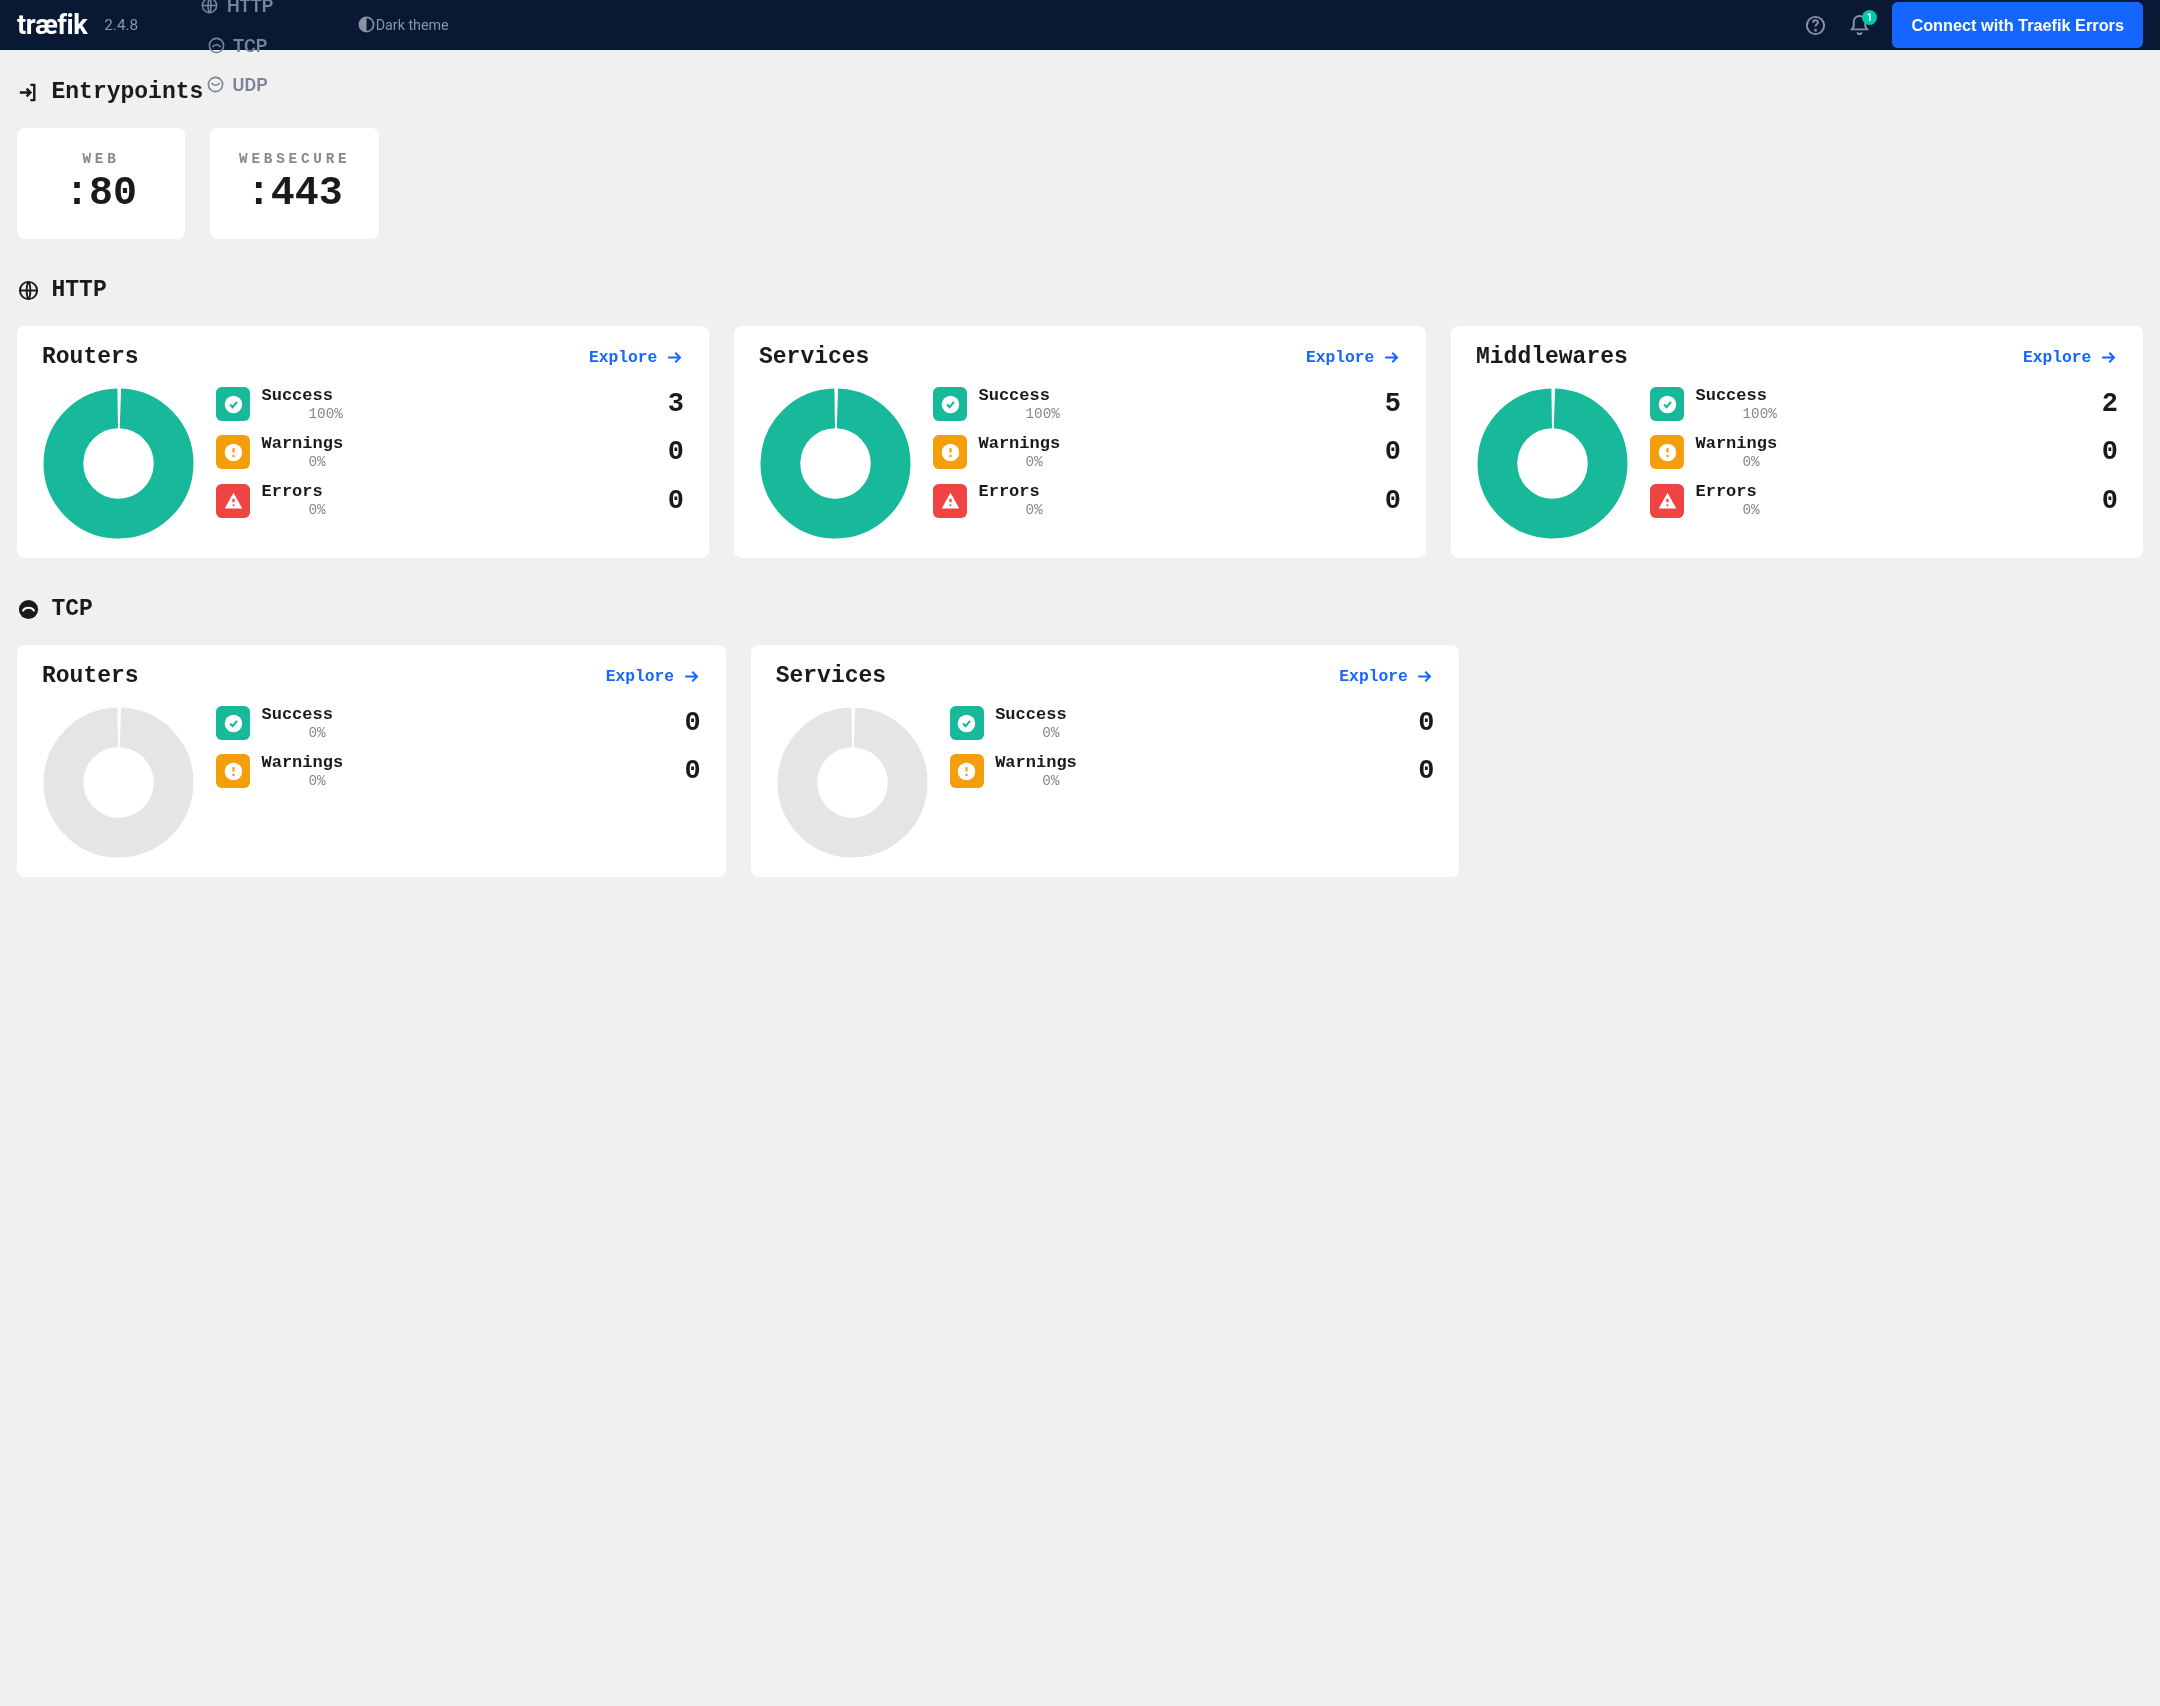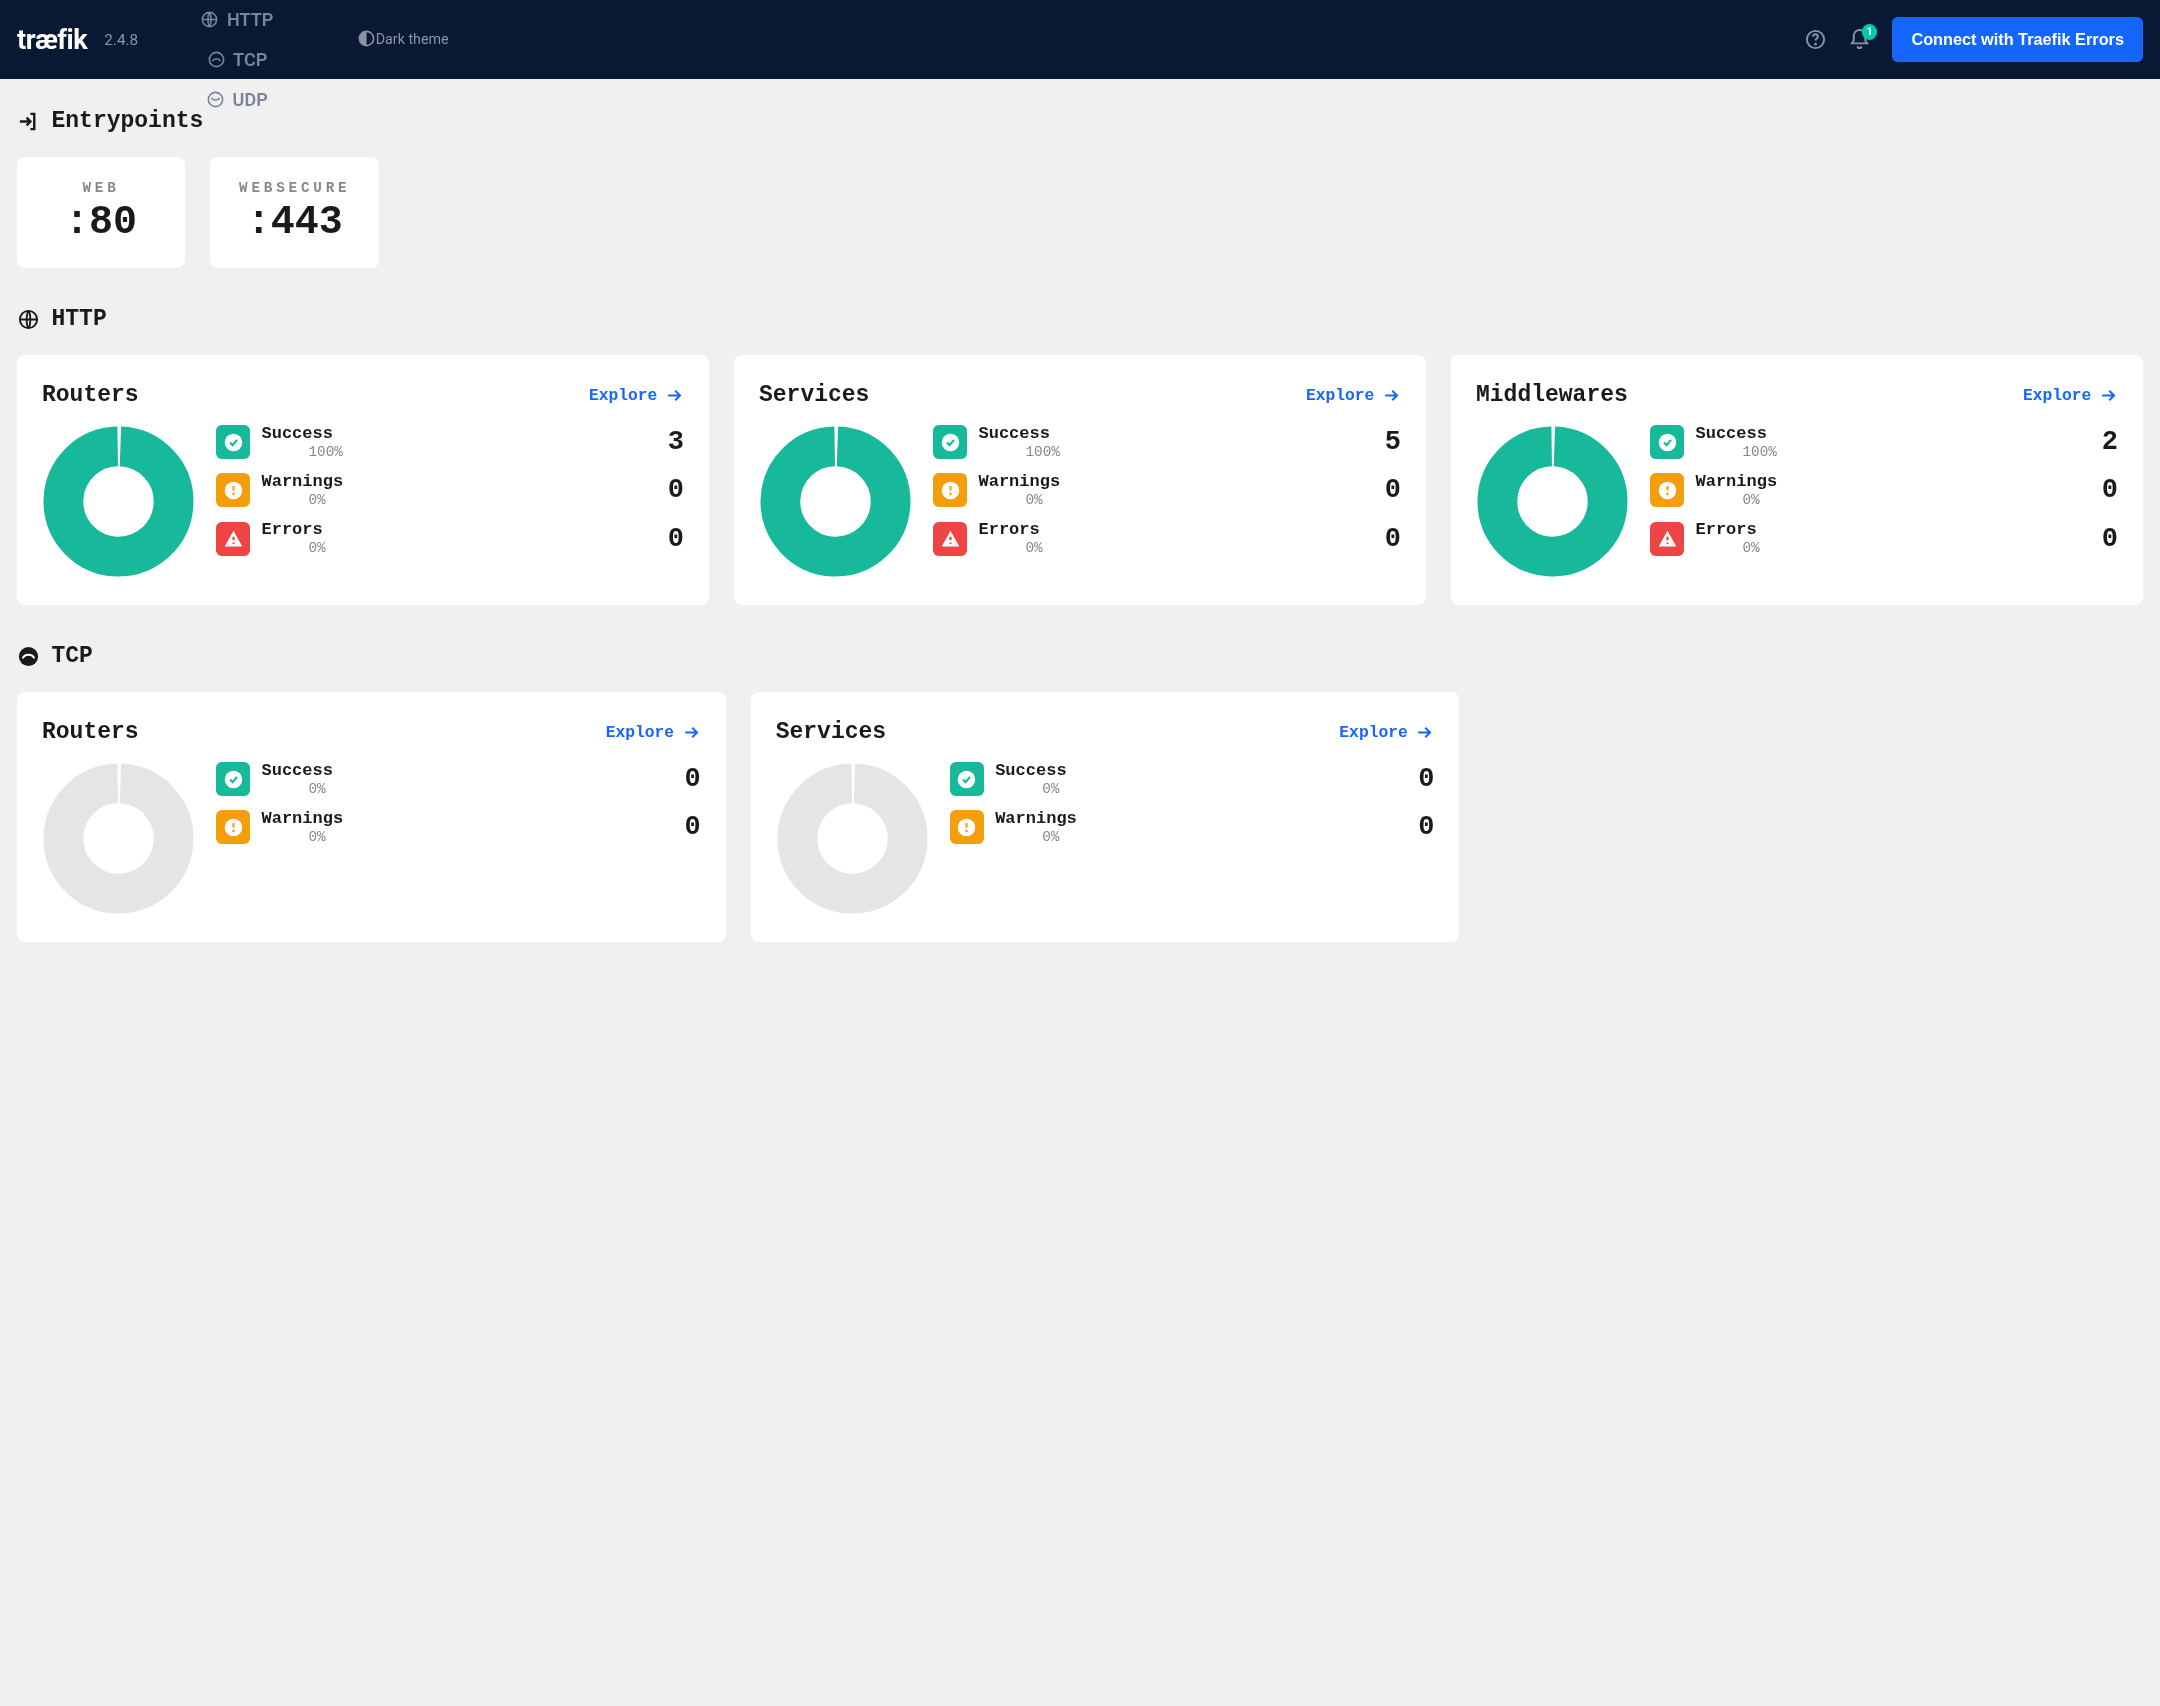--- a/index.html
+++ b/index.html
@@ -1,19 +1,19 @@
 <!DOCTYPE html>
 <html><head>
 <meta charset="utf-8">
 <style>
 * { margin: 0; padding: 0; box-sizing: border-box; }
 body { font-family: -apple-system, BlinkMacSystemFont, "Segoe UI", Roboto, Helvetica, Arial, sans-serif; background: #f0f0f0; color: #1a1a1a; }
 
 
-.header { background: #0a1933; color: #fff; height: 79px; display: flex; align-items: center; padding: 0 17px; gap: 11.5px; }
+.header { background: #0a1933; color: #fff; height: 50px; display: flex; align-items: center; padding: 0 17px; gap: 11.5px; }
 .logo { font-size: 27px; font-weight: 700; letter-spacing: -0.5px; }
 .version { color: #8a93a6; font-size: 15.3px; margin-left: 5.7px; margin-right: 17px; }
 .nav { display: flex; align-items: center; gap: 3.8px; flex-direction: column; }
 .nav-item { display: flex; align-items: center; gap: 7.6px; padding: 7.6px 13.4px; color: #7a8399; font-size: 18px; font-weight: 600; cursor: pointer; border-radius: 3.8px; }
 .nav-item.active { color: #fff; }
 .nav-item svg { width: 19px; height: 19px; }
 .theme-toggle { display: flex; flex-direction: row; align-items: center; margin-left: 38px; margin-right: 19px; color: #8a93a6; font-size: 14.3px; cursor: pointer; }
 .theme-toggle svg { width: 19px; height: 19px; margin-bottom: 1.9px; }
 .header-right { margin-left: auto; display: flex; align-items: center; gap: 21px; }
 .header-icon { width: 23px; height: 23px; color: #8a93a6; cursor: pointer; position: relative; }
@@ -27,21 +27,21 @@
 .section-title svg { width: 23px; height: 23px; }
 
 
 .entry-grid { display: flex; gap: 25px; }
 .entry-card { background: #fff; border-radius: 7.6px; padding: 23px 29px; text-align: center; min-width: 168px; }
 .entry-name { color: #888; font-size: 14.3px; font-weight: 600; letter-spacing: 3.8px; margin-bottom: 4px; }
 .entry-port { font-size: 40px; font-weight: 800; }
 
 
 .panel-grid { display: flex; gap: 25px; }
-.panel { background: #fff; border-radius: 7.6px; padding: 27px 25px; flex: 1; min-width: 0; }
+.panel { background: #fff; border-radius: 7.6px; padding: 18px 25px; flex: 1; min-width: 0; }
 .panel-header { display: flex; justify-content: space-between; align-items: center; margin-bottom: 17px; }
 .panel-title { font-size: 23px; font-weight: 700; }
 .explore-link { color: #1565ff; font-size: 16.3px; font-weight: 600; display: flex; align-items: center; gap: 7.6px; cursor: pointer; }
 .explore-link svg { width: 19px; height: 19px; }
 
 .panel-body { display: flex; align-items: flex-start; gap: 21px; }
 .donut { width: 153px; height: 153px; flex-shrink: 0; }
 .stats { flex: 1; display: flex; flex-direction: column; gap: 13.4px; }
 .stat-row { display: flex; align-items: center; gap: 11.5px; }
 .stat-icon { width: 34px; height: 34px; border-radius: 5.7px; display: flex; align-items: center; justify-content: center; flex-shrink: 0; }

